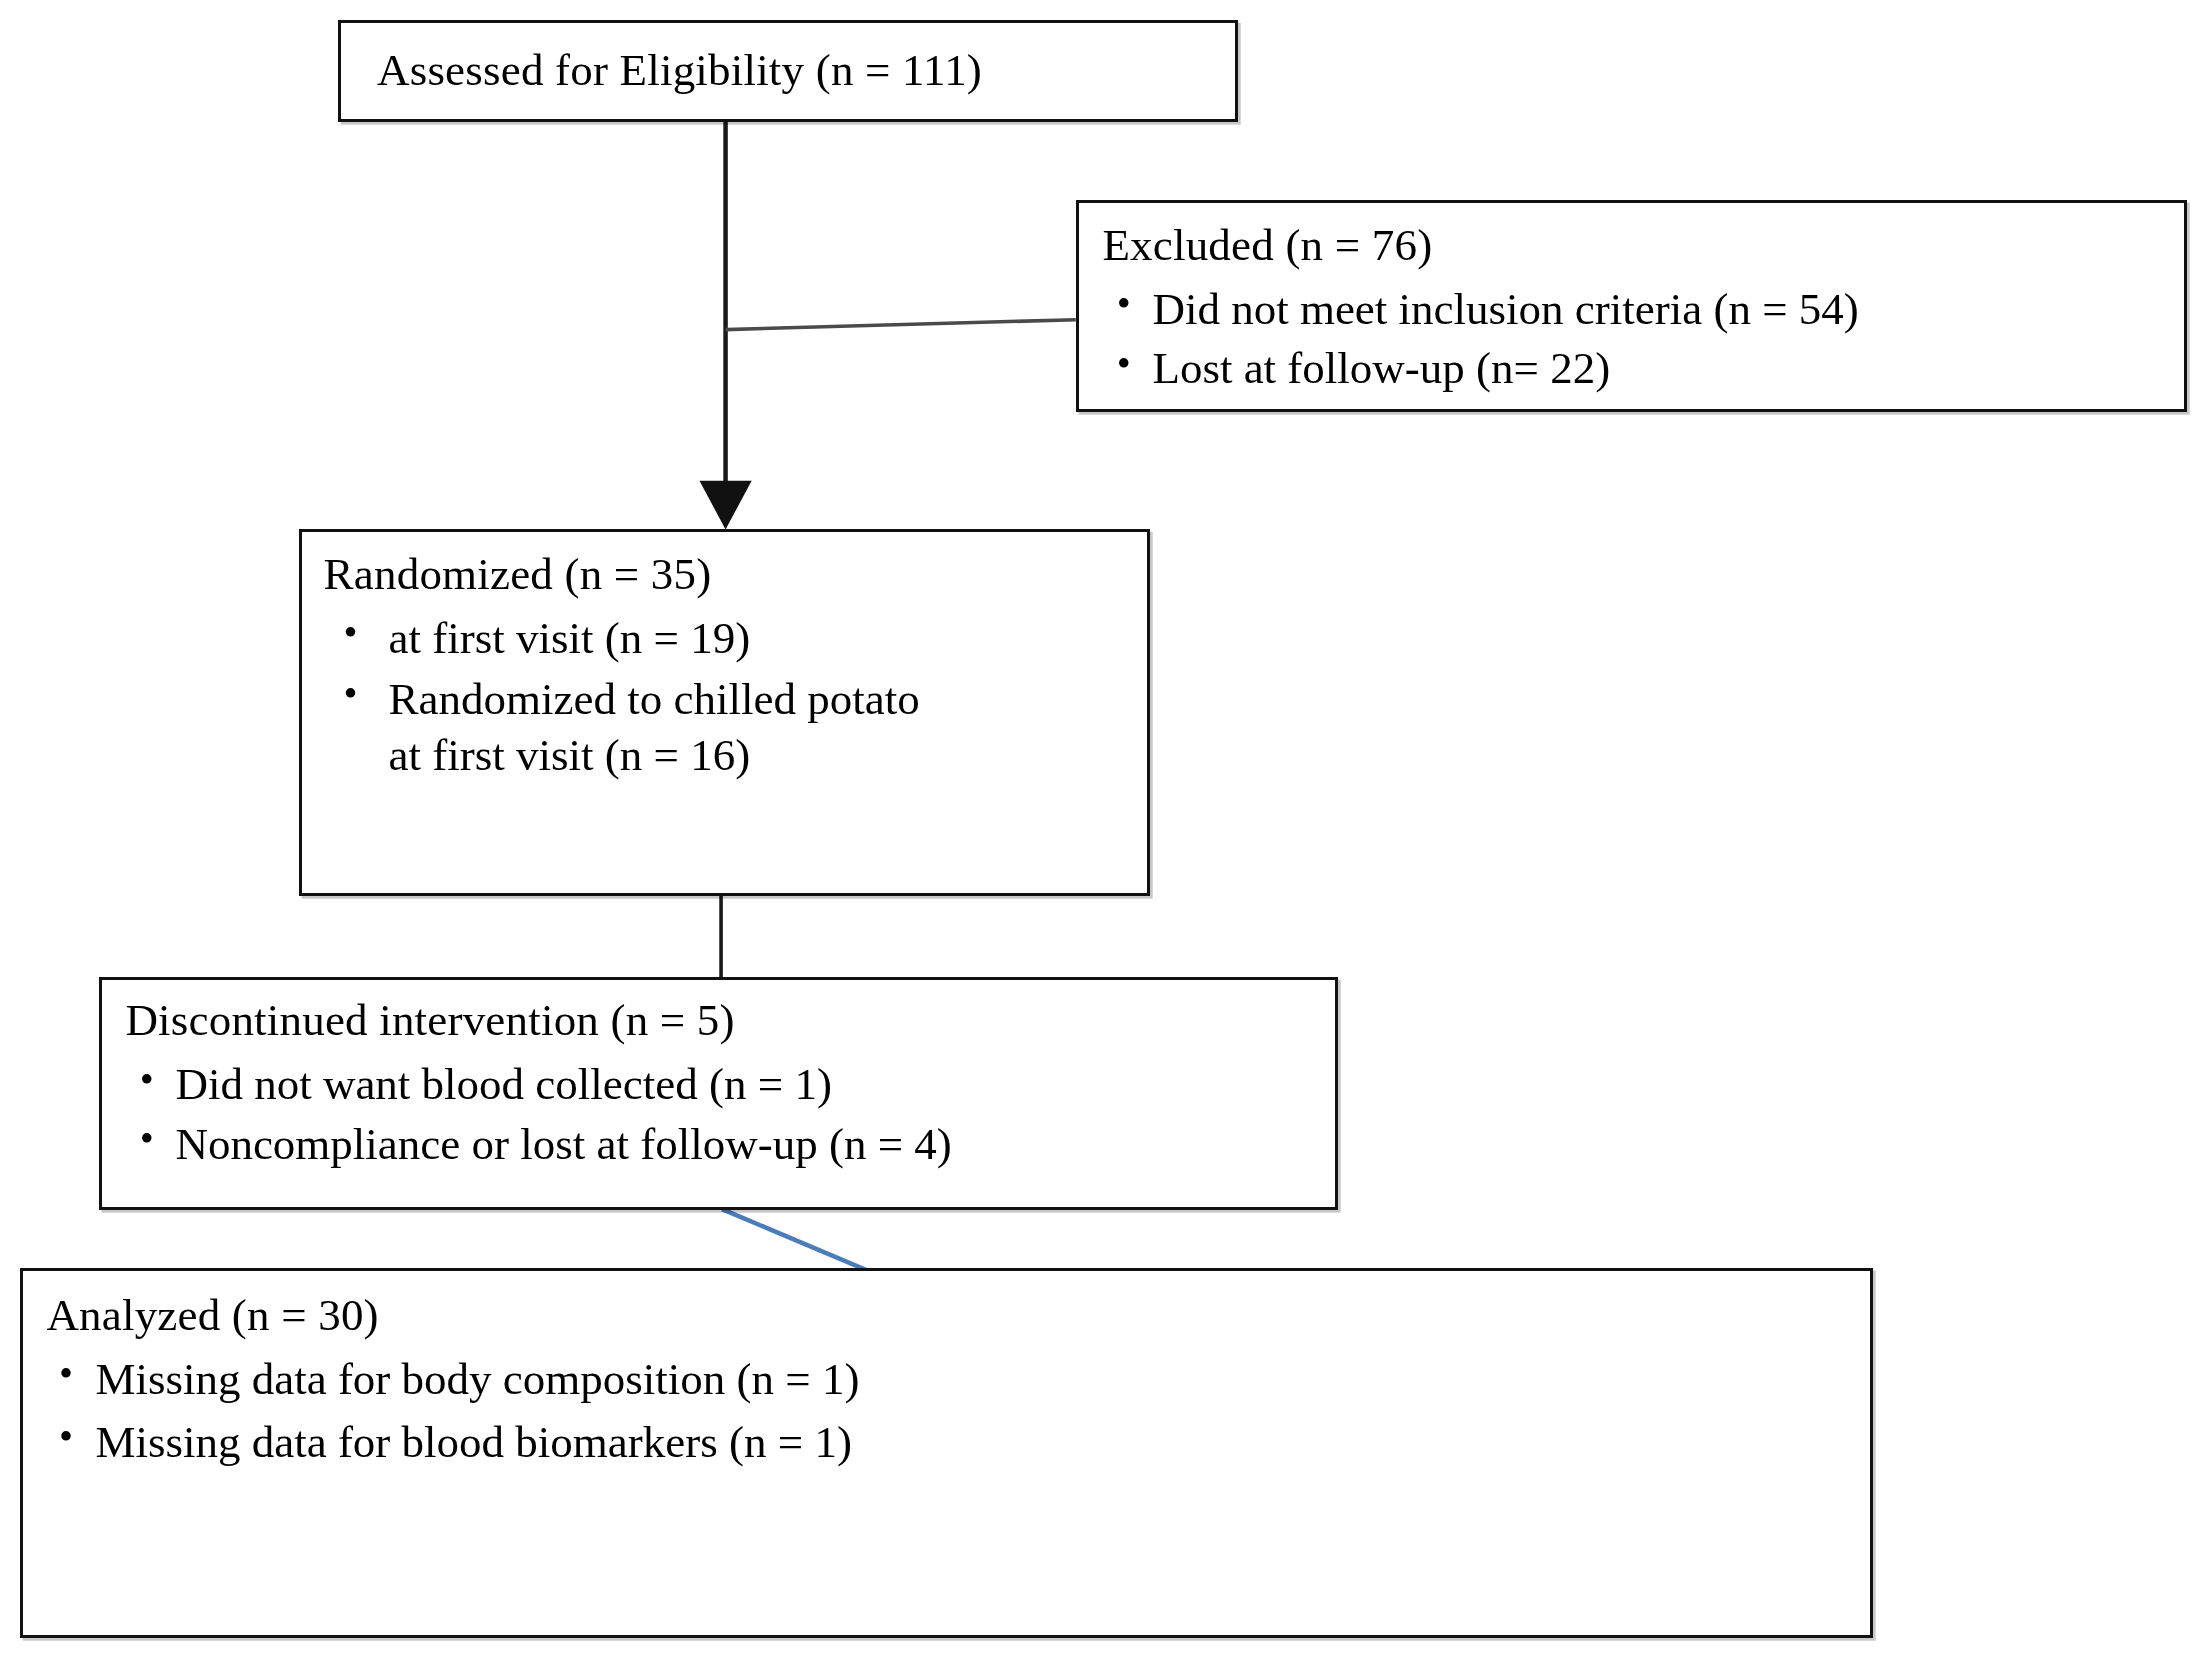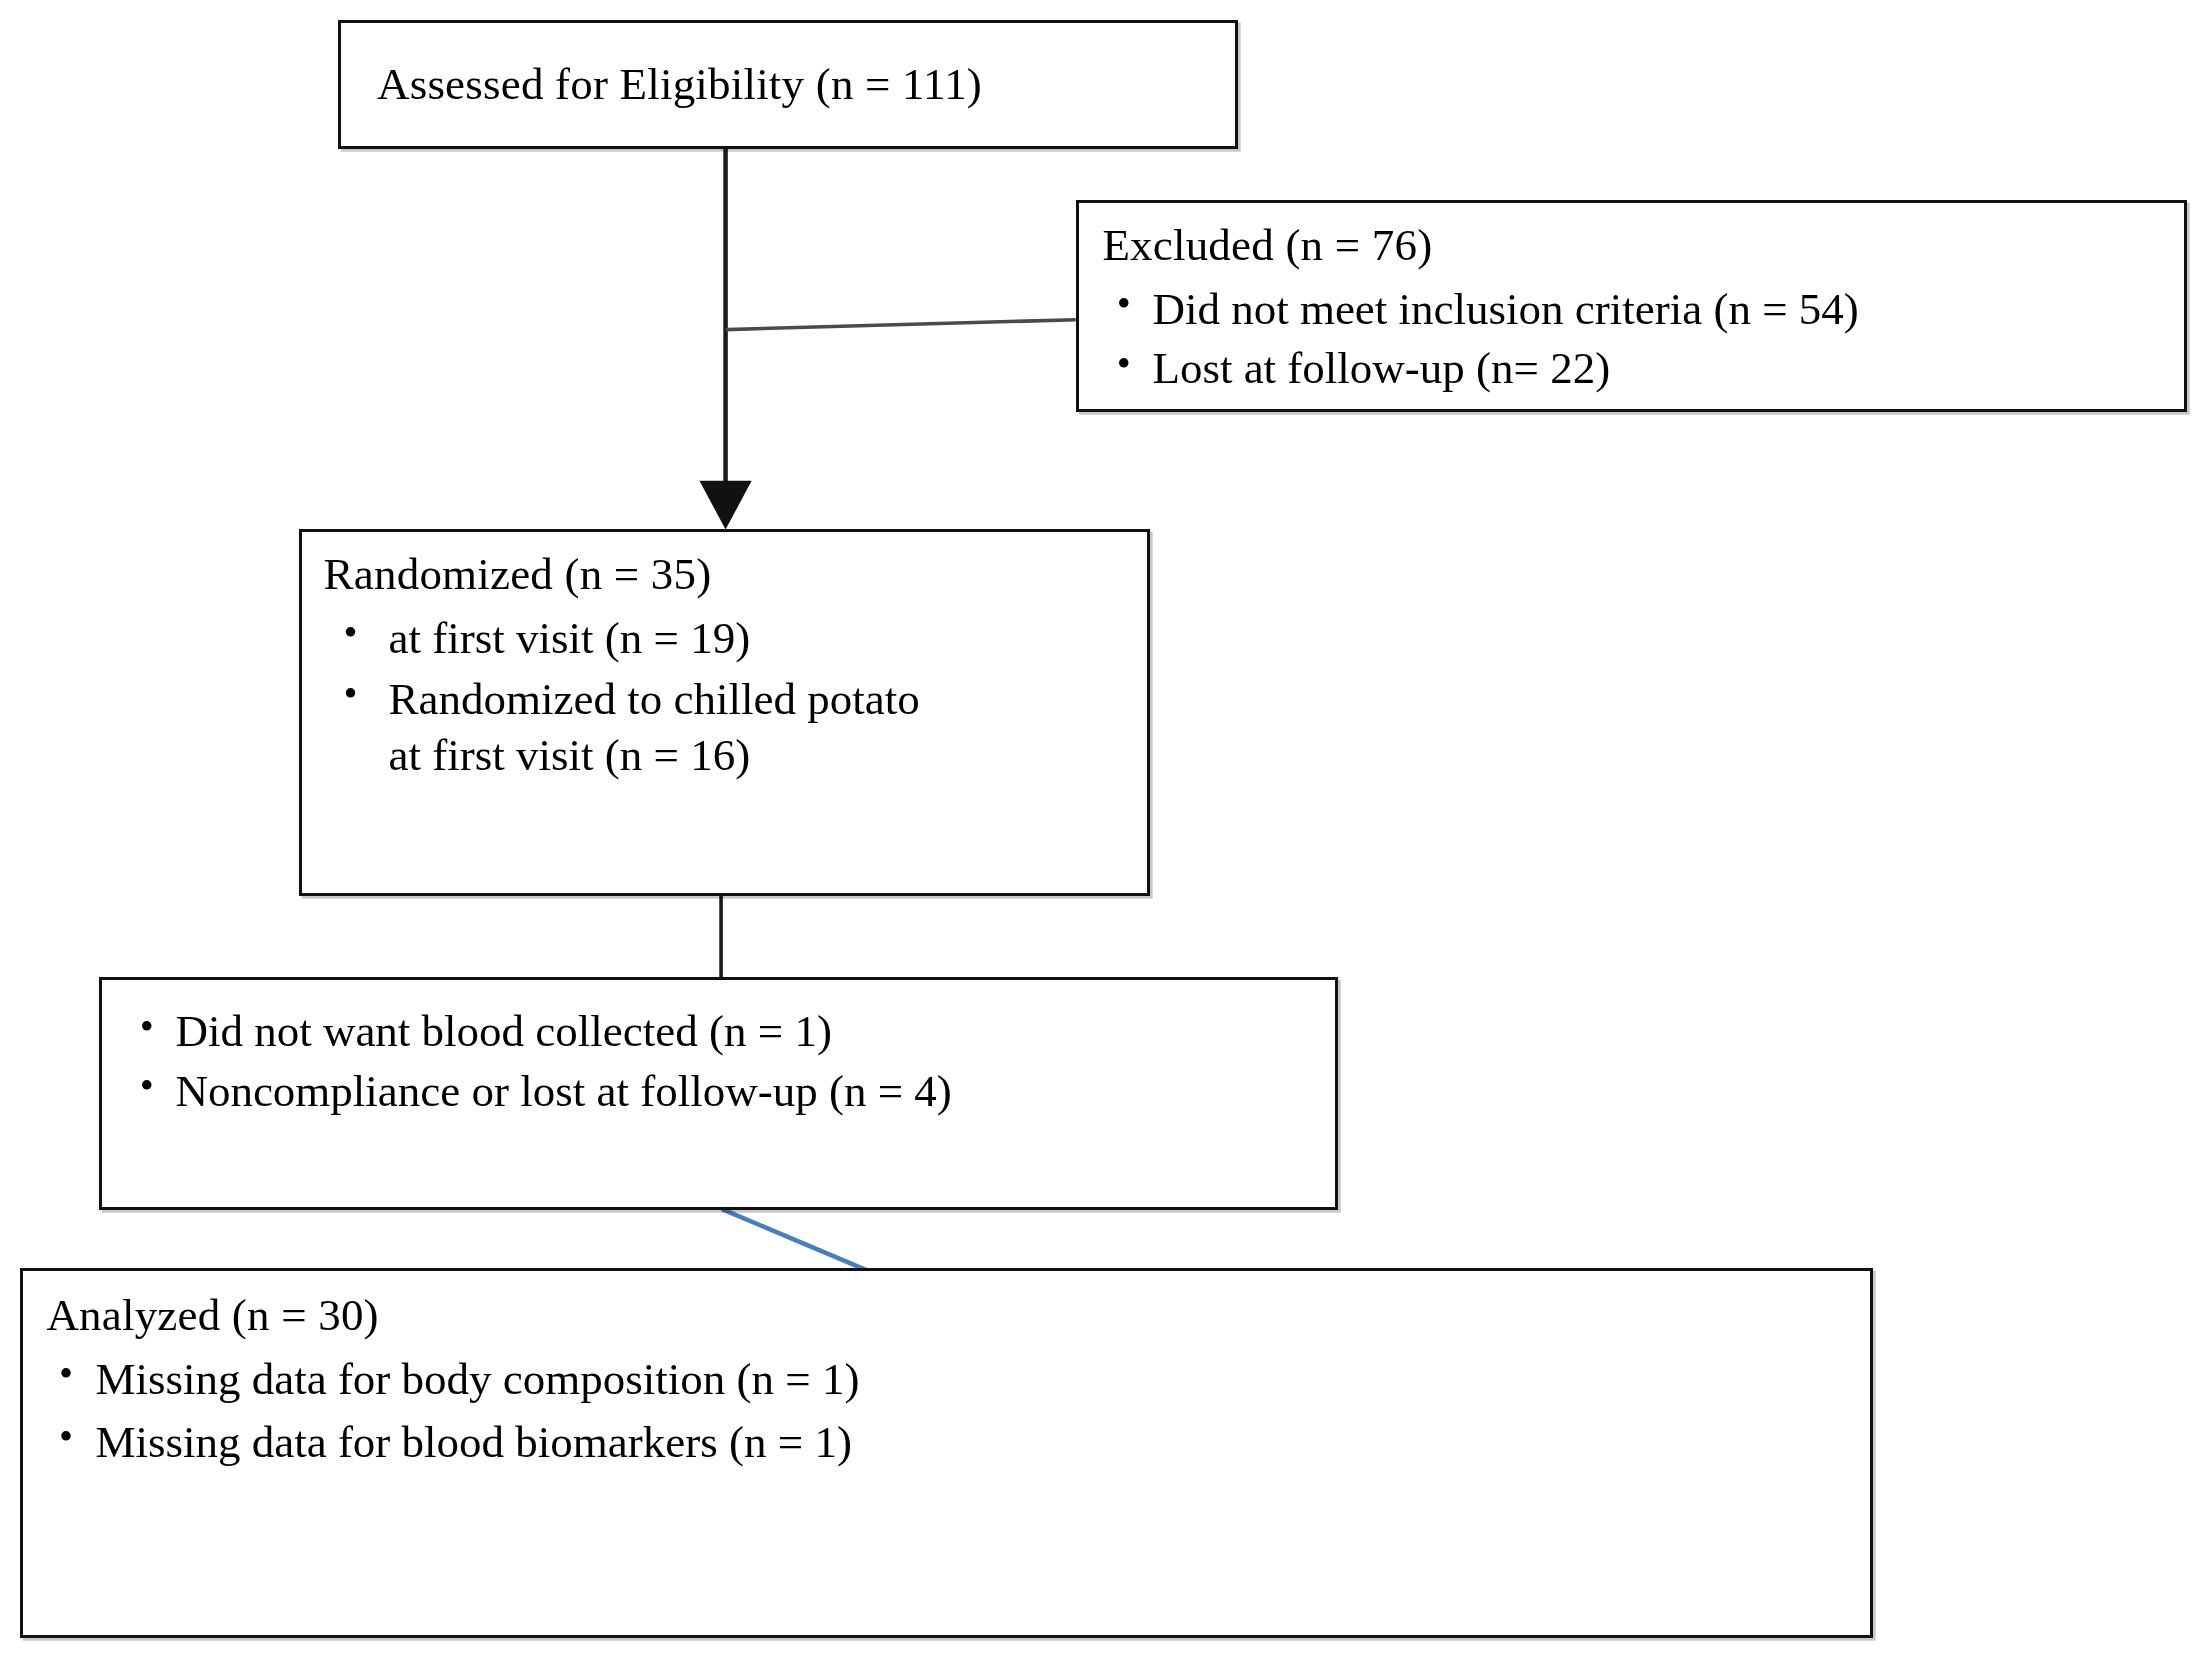--- a/index.html
+++ b/index.html
@@ -62,21 +62,21 @@
     top: -1.8px;
     font-size: 40px;
     line-height: 1.2;
   }
   .bullets li .wrap-line {
     display: block;
   }
 
   
   #node-assessed {
-    left: 338px;  top: 20px;   width: 900px; height: 129px;
+    left: 338px;  top: 20px;   width: 900px; height: 102px;
     display: flex; align-items: center;
   }
   #node-assessed .node-inner { padding: 0 0 0 36px; }
 
   #node-excluded {
     left: 1076px; top: 200px;  width: 1111px; height: 212px;
   }
   #node-excluded .node-inner { padding: 16px 9px 0 23.4px; }
 
   #node-randomized {
@@ -145,20 +145,21 @@
         <li>
           <span class="wrap-line">Randomized to chilled potato</span>
           <span class="wrap-line">at first visit (n = 16)</span>
         </li>
       </ul>
     </div>
   </div>
 
   <div class="node" id="node-discontinued">
     <div class="node-inner">
+      <div class="node-title">Discontinued intervention (n = 5)</div>
       <ul class="bullets">
         <li>
           <span>Did not want blood collected (n = 1)</span>
         </li>
         <li>
           <span>Noncompliance or lost at follow-up (n = 4)</span>
         </li>
       </ul>
     </div>
   </div>

